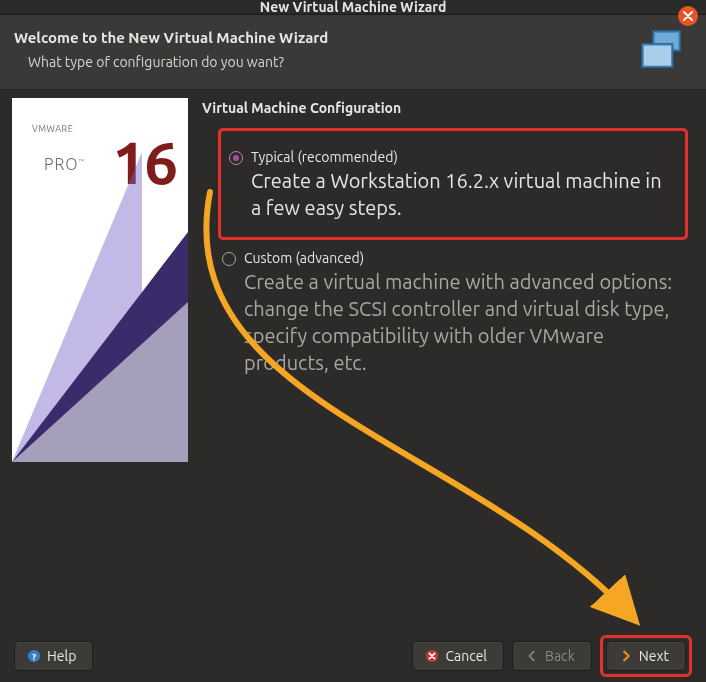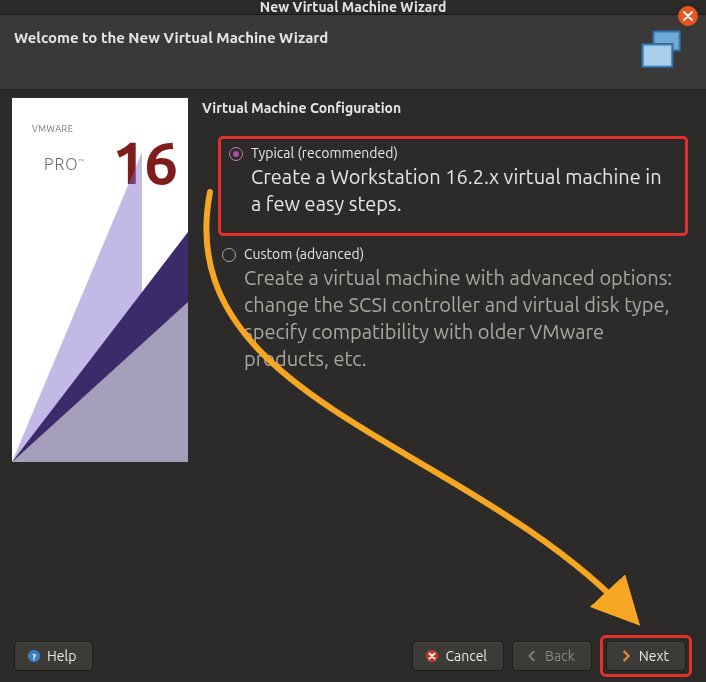--- a/index.html
+++ b/index.html
@@ -139,36 +139,36 @@
     }
 
     .content {
       flex: 1;
       padding: 10px 18px 0 14px;
       position: relative;
     }
     .section-title {
       font-size: 14px;
       font-weight: 700;
-      margin-bottom: 20px;
+      margin-bottom: 12px;
     }
     .radio-group {
       padding-left: 16px;
     }
     .radio-item {
       display: flex;
       align-items: flex-start;
       gap: 8px;
       padding: 6px 4px 10px 4px;
       border-radius: 2px;
     }
     .highlight-box {
       border: 3px solid #e3312d;
       border-radius: 5px;
-      padding: 0 8px 6px 4px;
+      padding: 12px 8px 6px 4px;
       margin-bottom: 4px;
     }
     .radio-circle {
       width: 14px;
       height: 14px;
       border-radius: 50%;
       border: 1.5px solid #aaa7a3;
       margin-top: 2px;
       flex-shrink: 0;
       position: relative;
@@ -250,20 +250,21 @@
   <div class="close-btn">
     <svg viewBox="0 0 10 10">
         <path d="M1 1 L9 9 M9 1 L1 9" stroke="#fff" stroke-width="1.8" stroke-linecap="round"></path>
       </svg>
   </div>
 </div>
 
 <div class="header">
   <div class="header-text">
     <h1>Welcome to the New Virtual Machine Wizard</h1>
+    <p>What type of configuration do you want?</p>
   </div>
   <div class="header-icon">
     <svg viewBox="0 0 52 48" width="48" height="44">
       <rect x="16" y="2" width="30" height="22" fill="#3a7fb8" stroke="#2a5f90" stroke-width="1"></rect>
       <rect x="18" y="4" width="26" height="18" fill="#6fa9d6"></rect>
       <rect x="4" y="16" width="34" height="26" fill="#3a7fb8" stroke="#2a5f90" stroke-width="1"></rect>
       <rect x="6" y="18" width="30" height="22" fill="#a9cdea"></rect>
     </svg>
   </div>
 </div>

